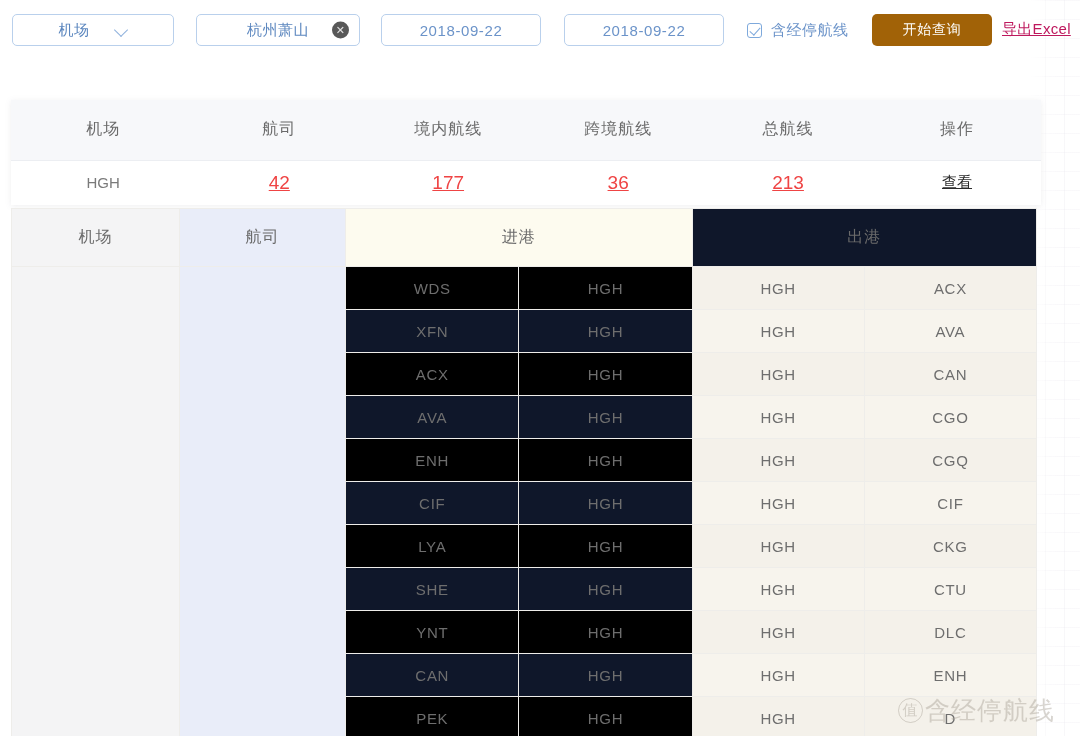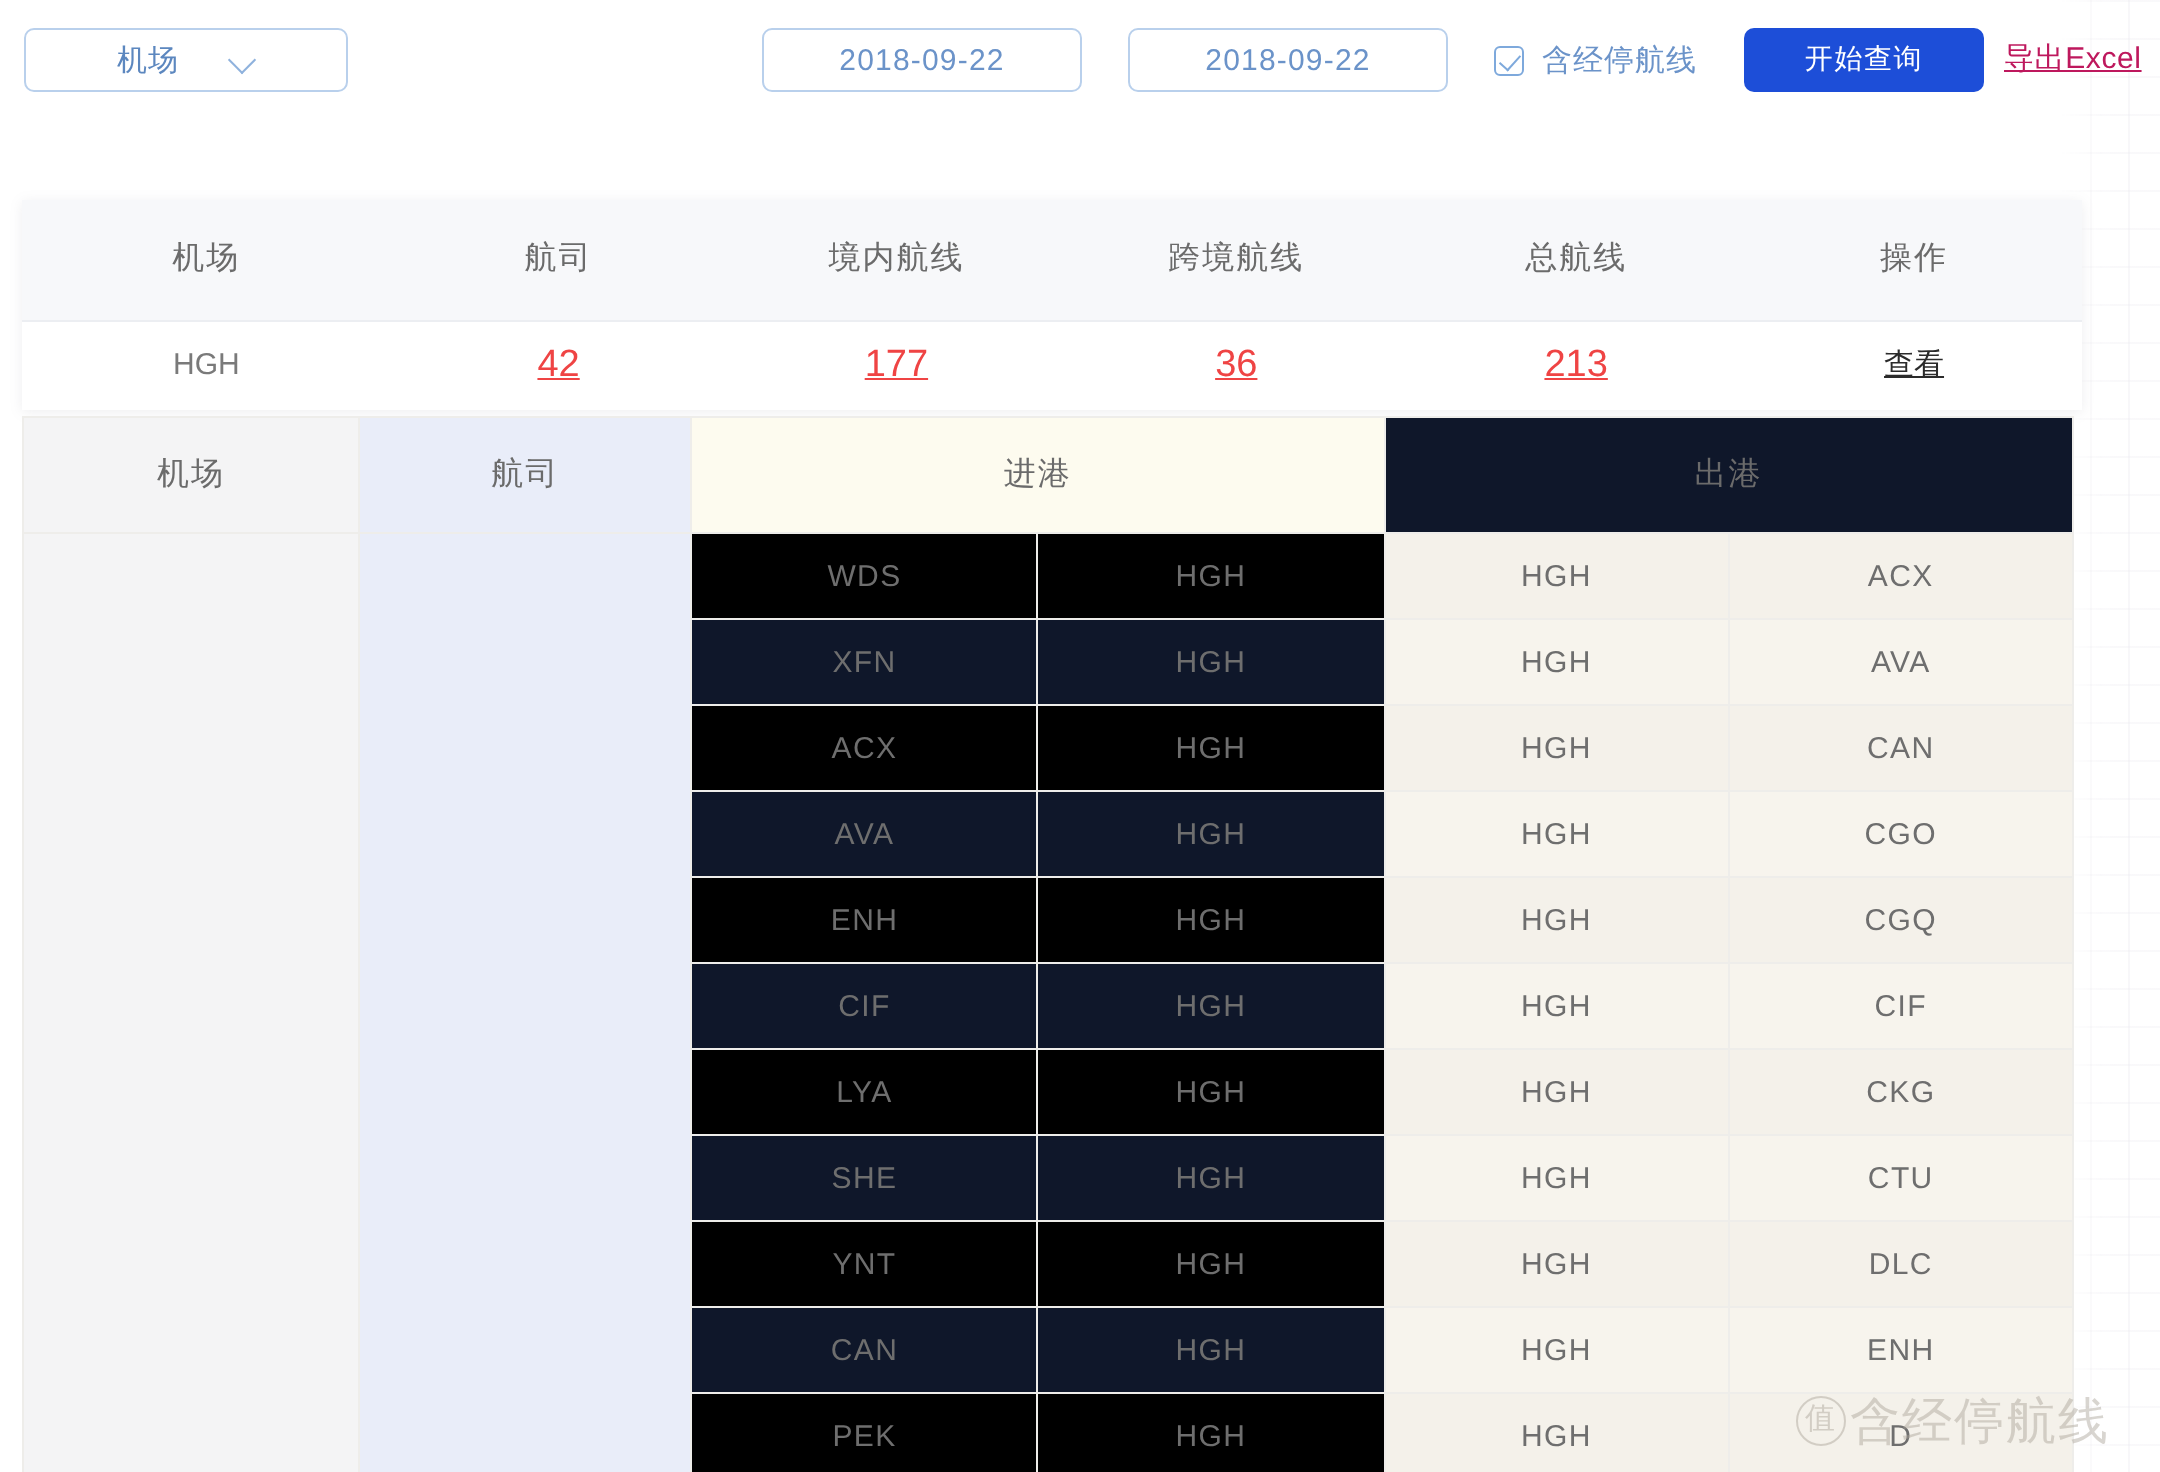--- a/index.html
+++ b/index.html
@@ -80,21 +80,21 @@
   #checkbox-box::after {
     content: ""; position: absolute; left: 4px; top: 1px;
     width: 5px; height: 9px;
     border-right: 1.6px solid #7ea9dc; border-bottom: 1.6px solid #7ea9dc;
     transform: rotate(42deg);
   }
   #checkbox-label { color: #6b93c9; font-size: 15px; letter-spacing: .5px; }
 
   #query-btn {
     position: absolute; left: 872px; top: 14px; width: 120px; height: 32px;
-    background: #1d4ed8; border-radius: 5px;
+    background: #a16207; border-radius: 5px;
     display: flex; align-items: center; justify-content: center;
     color: #ffffff; font-size: 14px; letter-spacing: .8px;
     cursor: pointer; border: none;
     font-family: inherit;
   }
   #export-link {
     position: absolute; left: 1002px; top: 20px;
     color: #be185d; font-size: 15px; letter-spacing: .3px;
     text-decoration: underline; cursor: pointer; white-space: nowrap;
   }
@@ -167,20 +167,24 @@
 
 <div id="page-texture"></div>
 
 <div id="toolbar">
 
   <div class="ctl" id="sel-airport">
     <span class="sel-label">机场</span>
     <span class="chev"></span>
   </div>
 
+  <div class="ctl" id="tag-field">
+    <span class="tag-text">杭州萧山</span>
+    <span id="clear-btn">✕</span>
+  </div>
 
   <div class="ctl" id="date-start">
     <span class="date-txt">2018-09-22</span>
   </div>
 
   <div class="ctl" id="date-end">
     <span class="date-txt">2018-09-22</span>
   </div>
 
   <div id="checkbox-wrap">

